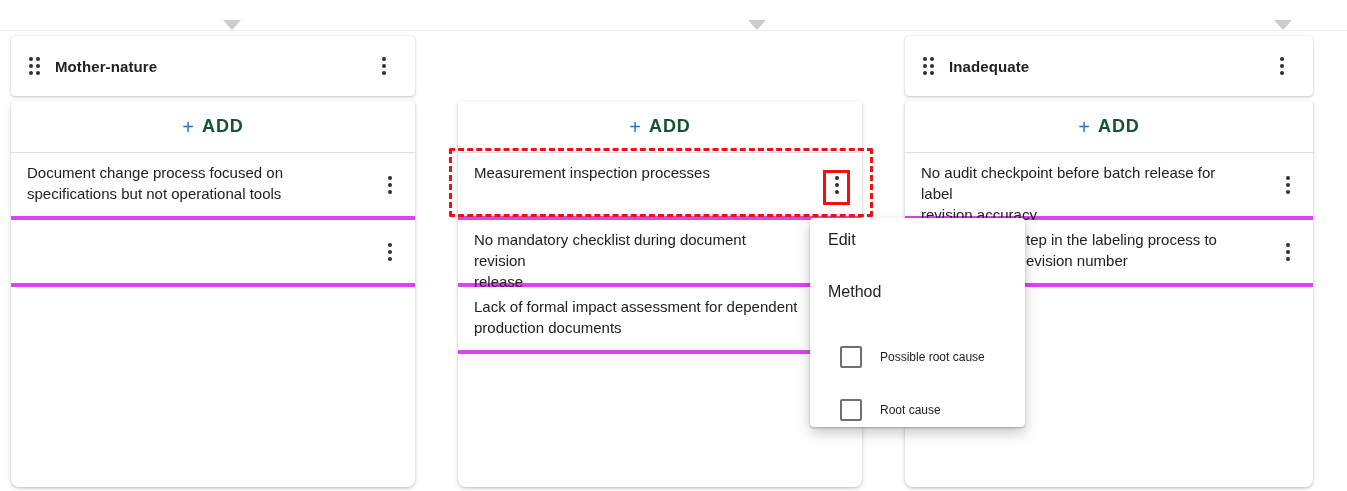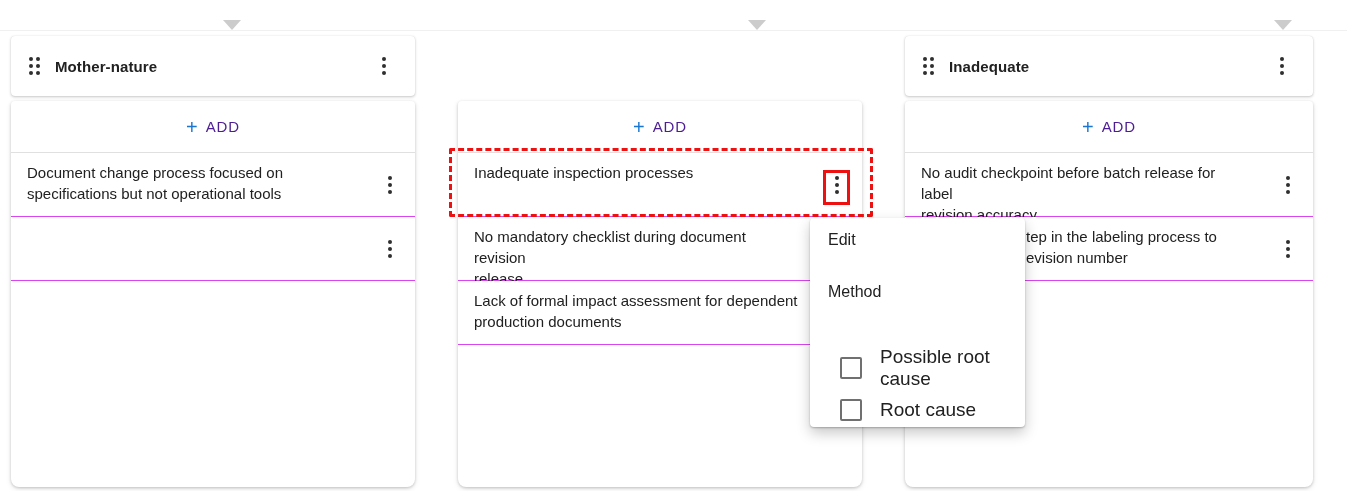--- a/index.html
+++ b/index.html
@@ -20,44 +20,44 @@
   .col-title{margin-left:15px;font-size:15px;font-weight:600;letter-spacing:.1px;color:#212121;}
   .kebab{margin-left:auto;margin-right:24px;display:flex;flex-direction:column;align-items:center;gap:3px;
     width:14px;cursor:pointer;background:none;border:none;padding:2px 0;}
   .kebab i{width:4px;height:4px;border-radius:50%;background:#2f2f2f;}
 
   .col-panel{position:absolute;top:81px;left:0;right:0;height:386px;background:#fff;border-radius:4px 4px 8px 8px;
     box-shadow:0 1px 3px rgba(0,0,0,.2), 0 2px 6px rgba(0,0,0,.08);box-sizing:border-box;}
   .add-row{height:51px;border-bottom:1px solid #e0e0e0;display:flex;align-items:center;justify-content:center;}
   .add-btn{display:flex;align-items:center;gap:8px;background:none;border:none;cursor:pointer;color:#1976d2;padding:6px 10px;}
   .add-plus{font-size:20px;font-weight:400;line-height:18px;color:#1976d2;}
-  .add-label{font-size:15px;font-weight:400;letter-spacing:.9px;color:#4c1d95;}
-
-  .card-row{position:relative;height:63px;border-bottom:1px solid #d946ef;background:#fff;}
+  .add-label{font-size:18px;font-weight:700;letter-spacing:.9px;color:#14532d;}
+
+  .card-row{position:relative;height:63px;border-bottom:4px solid #d946ef;background:#fff;}
   .card-text{padding:9px 64px 0 16px;font-size:15px;line-height:21px;color:#212121;white-space:pre-line;}
   .card-kebab{position:absolute;right:18px;top:50%;transform:translateY(-50%);margin:0;}
   .text-offset{padding-left:121px;}
 
   
   .dotted-highlight{position:absolute;left:449px;top:128px;width:424px;height:69px;border:3px dashed #ee1111;
     border-radius:2px;box-sizing:border-box;z-index:40;pointer-events:none;}
   .kebab-red-box{position:absolute;left:823px;top:150px;width:27px;height:35px;border:3px solid #ee1111;
     box-sizing:border-box;z-index:41;pointer-events:none;}
 
   
   .context-menu{position:absolute;left:810px;top:198px;width:215px;height:209px;background:#fff;border-radius:4px;
     box-shadow:0 1px 2px rgba(0,0,0,.25), 0 6px 14px rgba(0,0,0,.22);z-index:50;}
   .menu-item{position:absolute;left:18px;font-size:16px;color:#212121;cursor:pointer;line-height:22px;}
   .menu-item-edit{top:11px;}
   .menu-item-remove{top:63px;}
   .menu-check-row{position:absolute;left:30px;display:flex;align-items:center;gap:18px;cursor:pointer;}
   .menu-check-row.row1{top:128px;}
   .menu-check-row.row2{top:181px;}
   .checkbox-box{width:18px;height:18px;border:2px solid #707070;border-radius:2px;background:#fff;box-sizing:content-box;flex:0 0 auto;}
-  .check-label{font-size:19px;color:#212121;line-height:22px;}
+  .check-label{font-size:12px;color:#212121;line-height:22px;}
 </style>
 </head>
 <body>
 
 <div id="canvas">
 
   <div class="top-hairline"></div>
   <div class="arrow-tip" style="left:223px;"></div>
   <div class="arrow-tip" style="left:748px;"></div>
   <div class="arrow-tip" style="left:1274px;"></div>
@@ -107,21 +107,21 @@
 
   <div class="column" style="left:458px;width:404px;">
     <div class="col-panel">
       <div class="add-row">
         <button class="add-btn">
           <span class="add-plus">+</span>
           <span class="add-label">ADD</span>
         </button>
       </div>
       <div class="card-row">
-        <div class="card-text">Inadequate inspection processes</div>
+        <div class="card-text">Measurement inspection processes</div>
         <button class="kebab card-kebab">
             <i></i>
             <i></i>
             <i></i>
           </button>
       </div>
       <div class="card-row">
         <div class="card-text">No mandatory checklist during document revision
 release</div>
         <button class="kebab card-kebab">

